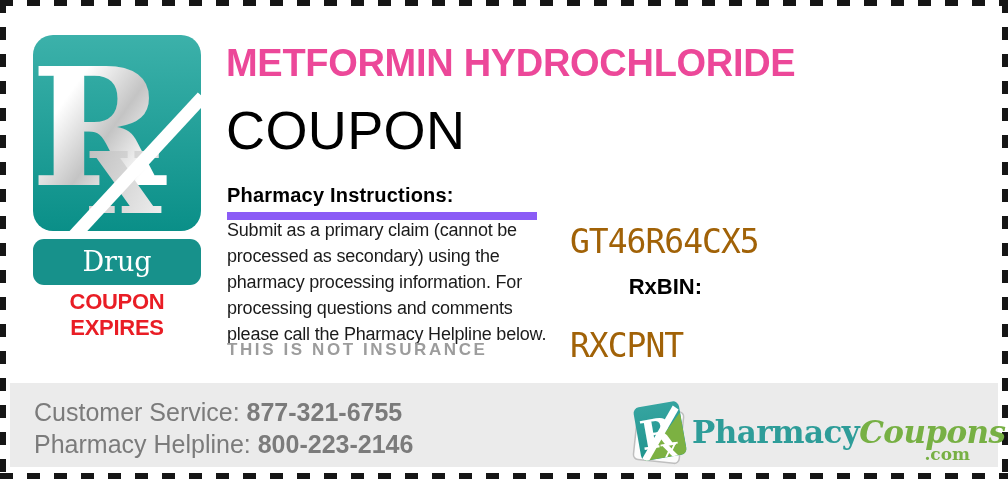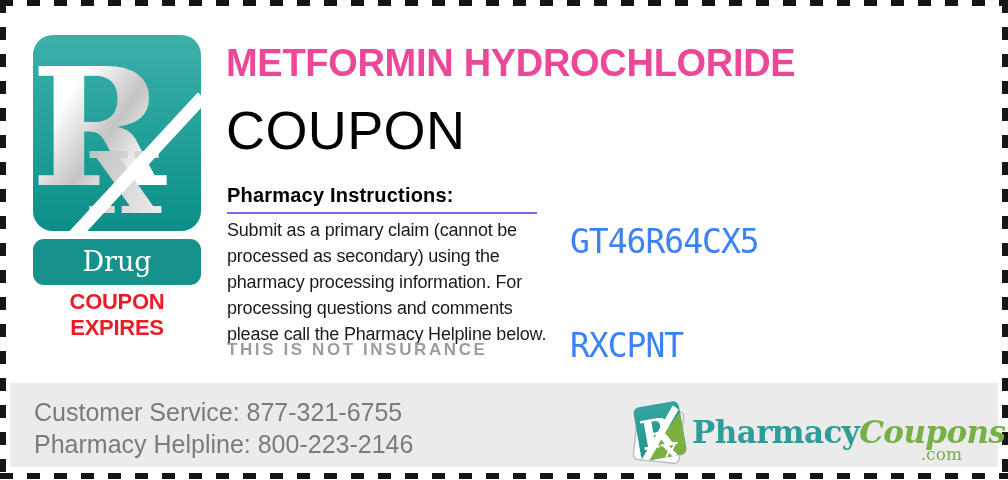--- a/index.html
+++ b/index.html
@@ -30,53 +30,53 @@
   }
 
   
   .drug-name { position:absolute; left:226px; top:42px; font-size:38px;
     font-weight:bold; color:#ec4899; letter-spacing:-0.3px; }
   .doc-type  { position:absolute; left:226px; top:99px; font-size:54px;
     font-weight:400; color:#000; letter-spacing:0.4px; }
 
   
   .sec-head { position:absolute; font-size:20px; font-weight:bold; color:#000;
-    border-bottom:2px solid #8b5cf6; padding-bottom:5px; letter-spacing:0.2px; }
+    border-bottom:8px solid #8b5cf6; padding-bottom:5px; letter-spacing:0.2px; }
   .ph-head { left:227px; top:184px; width:310px; }
   .pr-head { left:572px; top:184px; width:384px; }
 
   .instr-body { position:absolute; left:227px; top:217px; width:330px;
     font-size:18px; line-height:26px; color:#1b1b1b; white-space:pre-line;
     letter-spacing:-0.2px; }
   .disclaimer { position:absolute; left:227px; top:340px; font-size:17px;
     font-weight:bold; color:#9C9C9C; letter-spacing:2.6px; }
 
   
   .proc-rows { position:absolute; left:570px; top:222px; }
   .proc-row { display:flex; align-items:baseline; height:52px; }
   .proc-label { width:132px; text-align:right; font-weight:bold; font-size:22px;
     color:#000; margin-right:11px; white-space:nowrap; }
   .proc-value { font-family:"DejaVu Sans Mono", monospace; font-size:33px;
-    color:#3b82f6; letter-spacing:-1px; white-space:nowrap; }
+    color:#a16207; letter-spacing:-1px; white-space:nowrap; }
 
   
   .footer-bar { position:absolute; left:10px; top:383px; width:988px; height:84px;
     background:#EBEBEB; }
   .footer-lines { position:absolute; left:34px; top:396px; font-size:25px;
     line-height:32px; color:#7B7B7B; }
-  .footer-lines b { font-weight:normal;margin-top:44px; }
+  .footer-lines b { font-weight:bold;margin-top:44px; }
   .brand { position:absolute; left:630px; top:398px; width:352px; height:66px; cursor:pointer; }
   .brand-icon { position:absolute; left:0; top:2px; }
   .brand-words { position:absolute; left:62px; top:16px;
     font-family:"DejaVu Serif", serif; font-weight:bold; font-size:31px;
     letter-spacing:-0.6px; white-space:nowrap; }
   .w-teal { color:#2E9D99; }
   .w-green { color:#77B044;font-style:italic; }
-  .brand-tld { position:absolute; right:20px; top:46px;
-    font-family:"DejaVu Serif", serif; font-weight:normal; font-size:17px;
+  .brand-tld { position:absolute; right:12px; top:46px;
+    font-family:"DejaVu Serif", serif; font-weight:bold; font-size:17px;
     color:#77B044; }
 </style>
 </head>
 <body>
 
 <div class="canvas">
 
   <div class="dash-h dash-top"></div>
   <div class="dash-h dash-bottom"></div>
   <div class="dash-v dash-left"></div>
@@ -121,20 +121,21 @@
 pharmacy processing information. For
 processing questions and comments
 please call the Pharmacy Helpline below.</div>
   <div class="disclaimer">THIS IS NOT INSURANCE</div>
 
   <div class="proc-rows">
     <div class="proc-row">
       <span class="proc-value">GT46R64CX5</span>
     </div>
     <div class="proc-row">
+      <span class="proc-label">RxBIN:</span>
     </div>
     <div class="proc-row">
       <span class="proc-value">RXCPNT</span>
     </div>
   </div>
 
   <div class="footer-bar"></div>
   <div class="footer-lines">
     <div><span>Customer Service: </span><b>877-321-6755</b></div>
     <div><span>Pharmacy Helpline: </span><b>800-223-2146</b></div>

